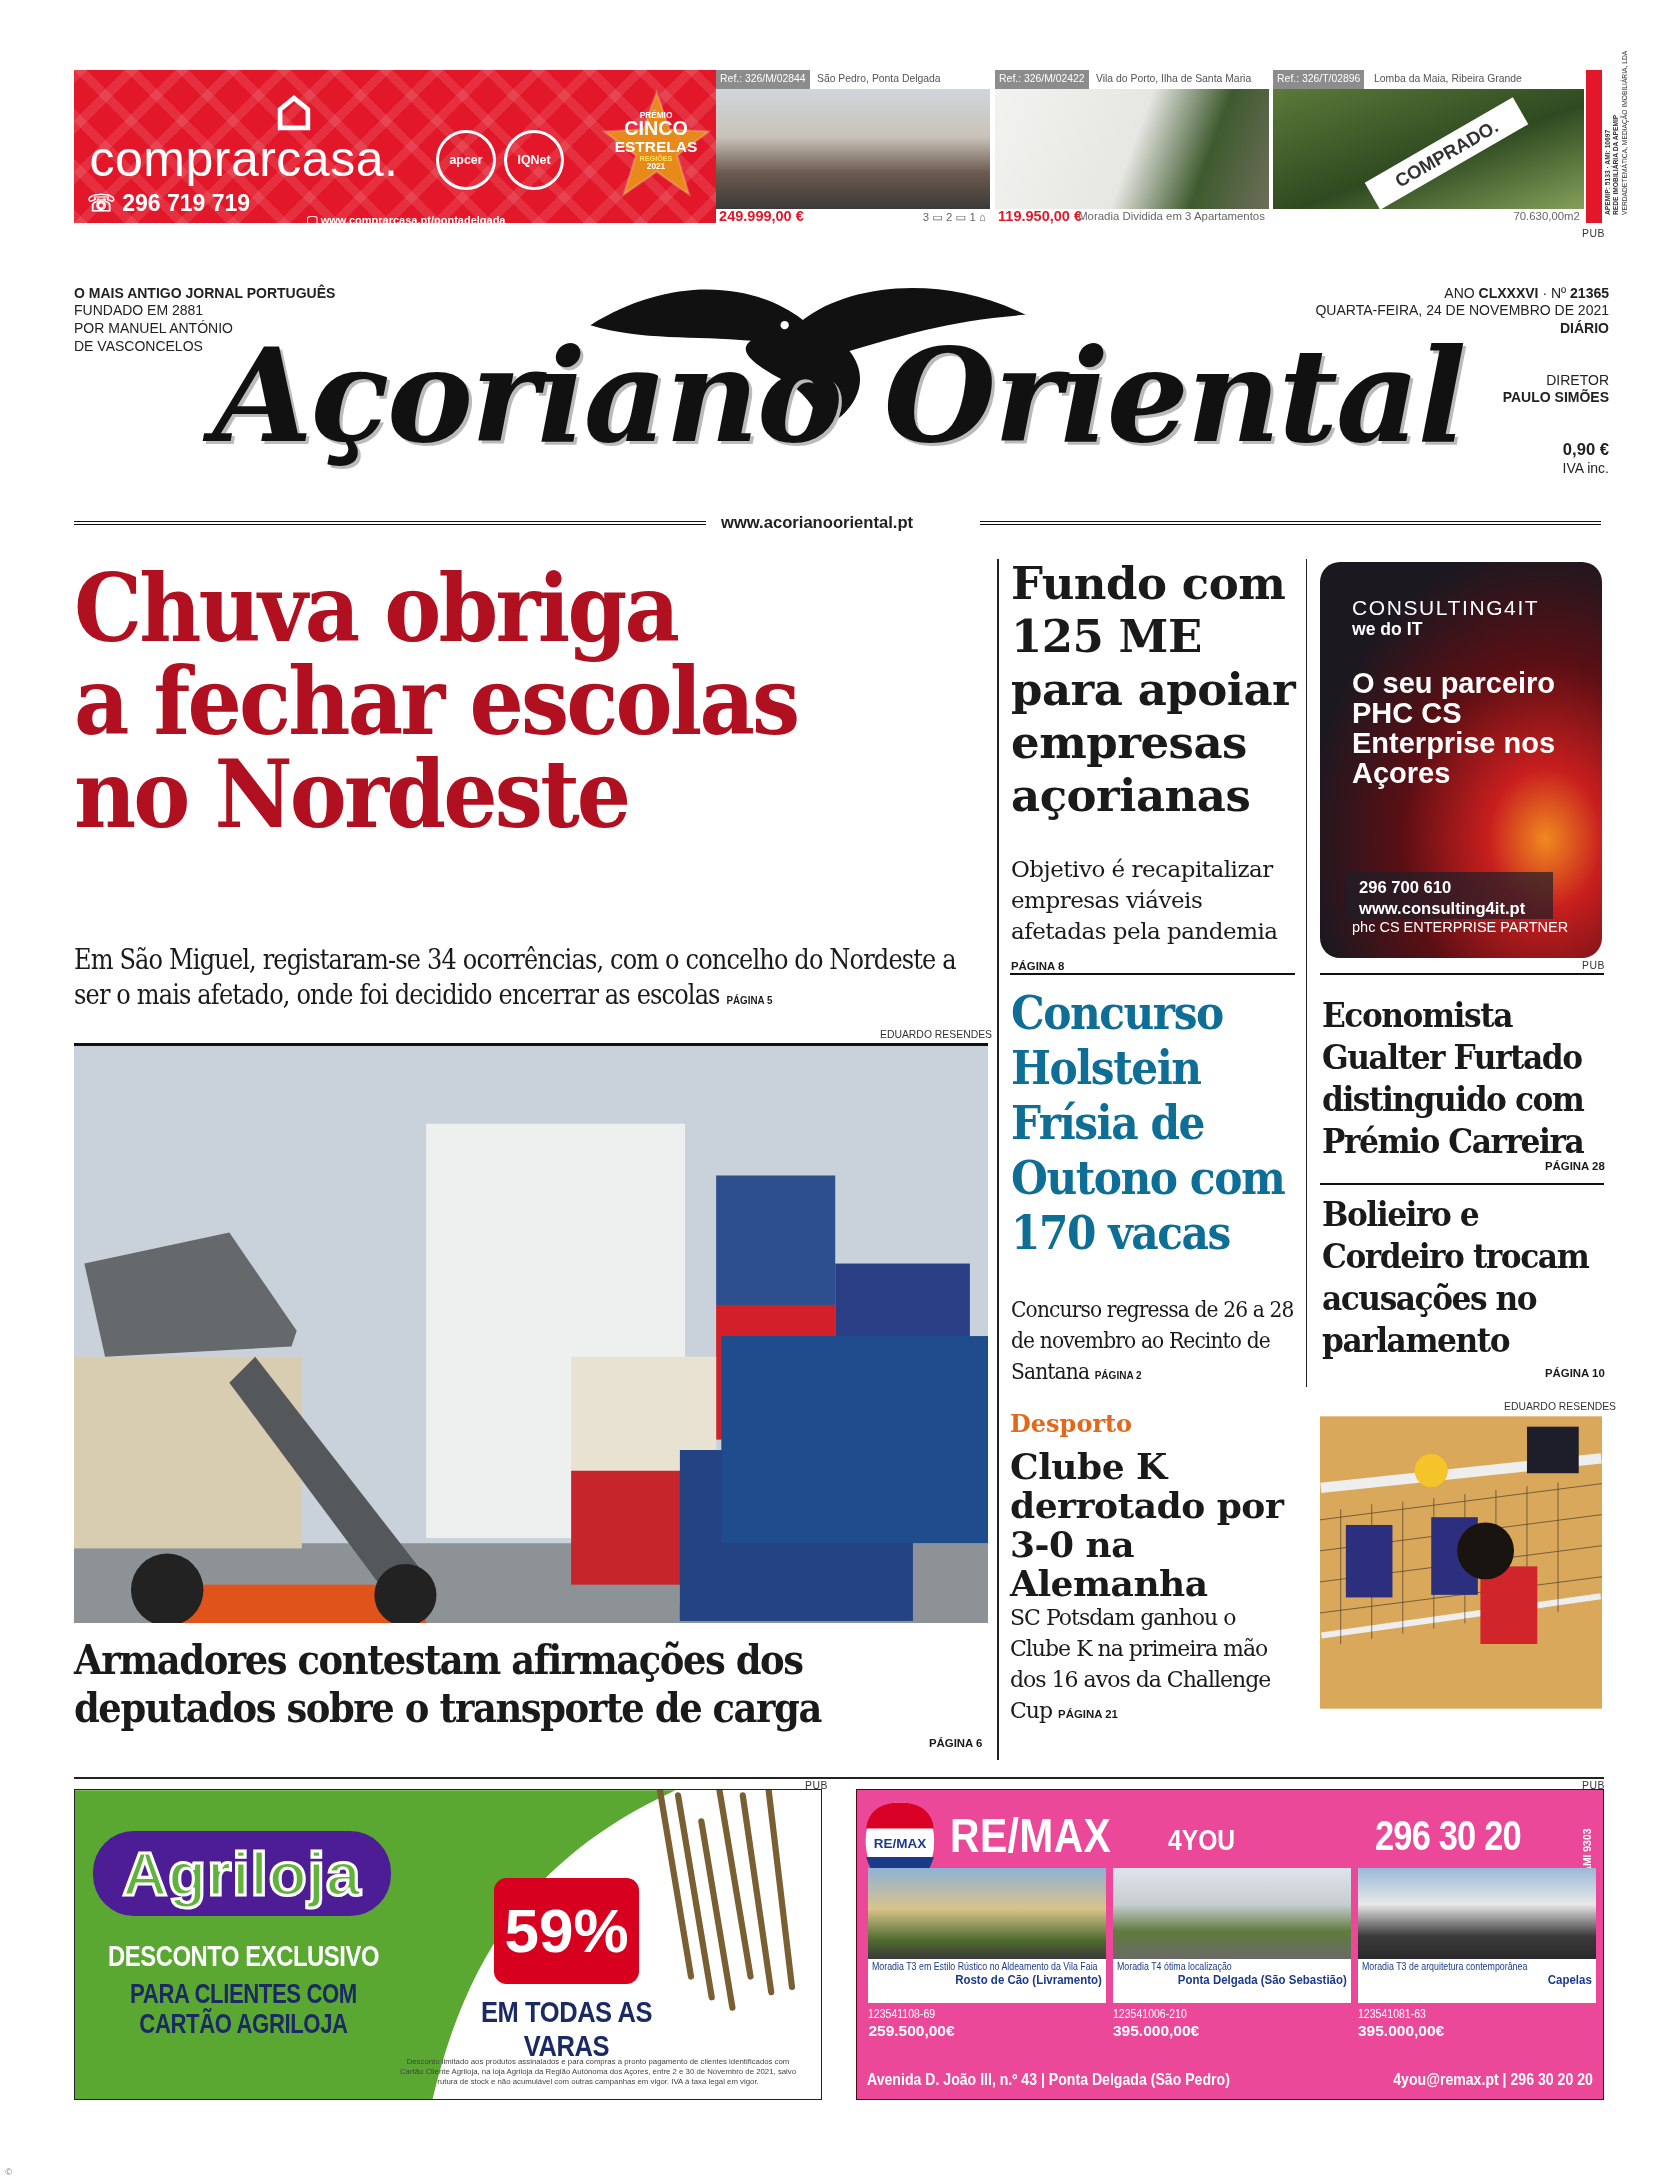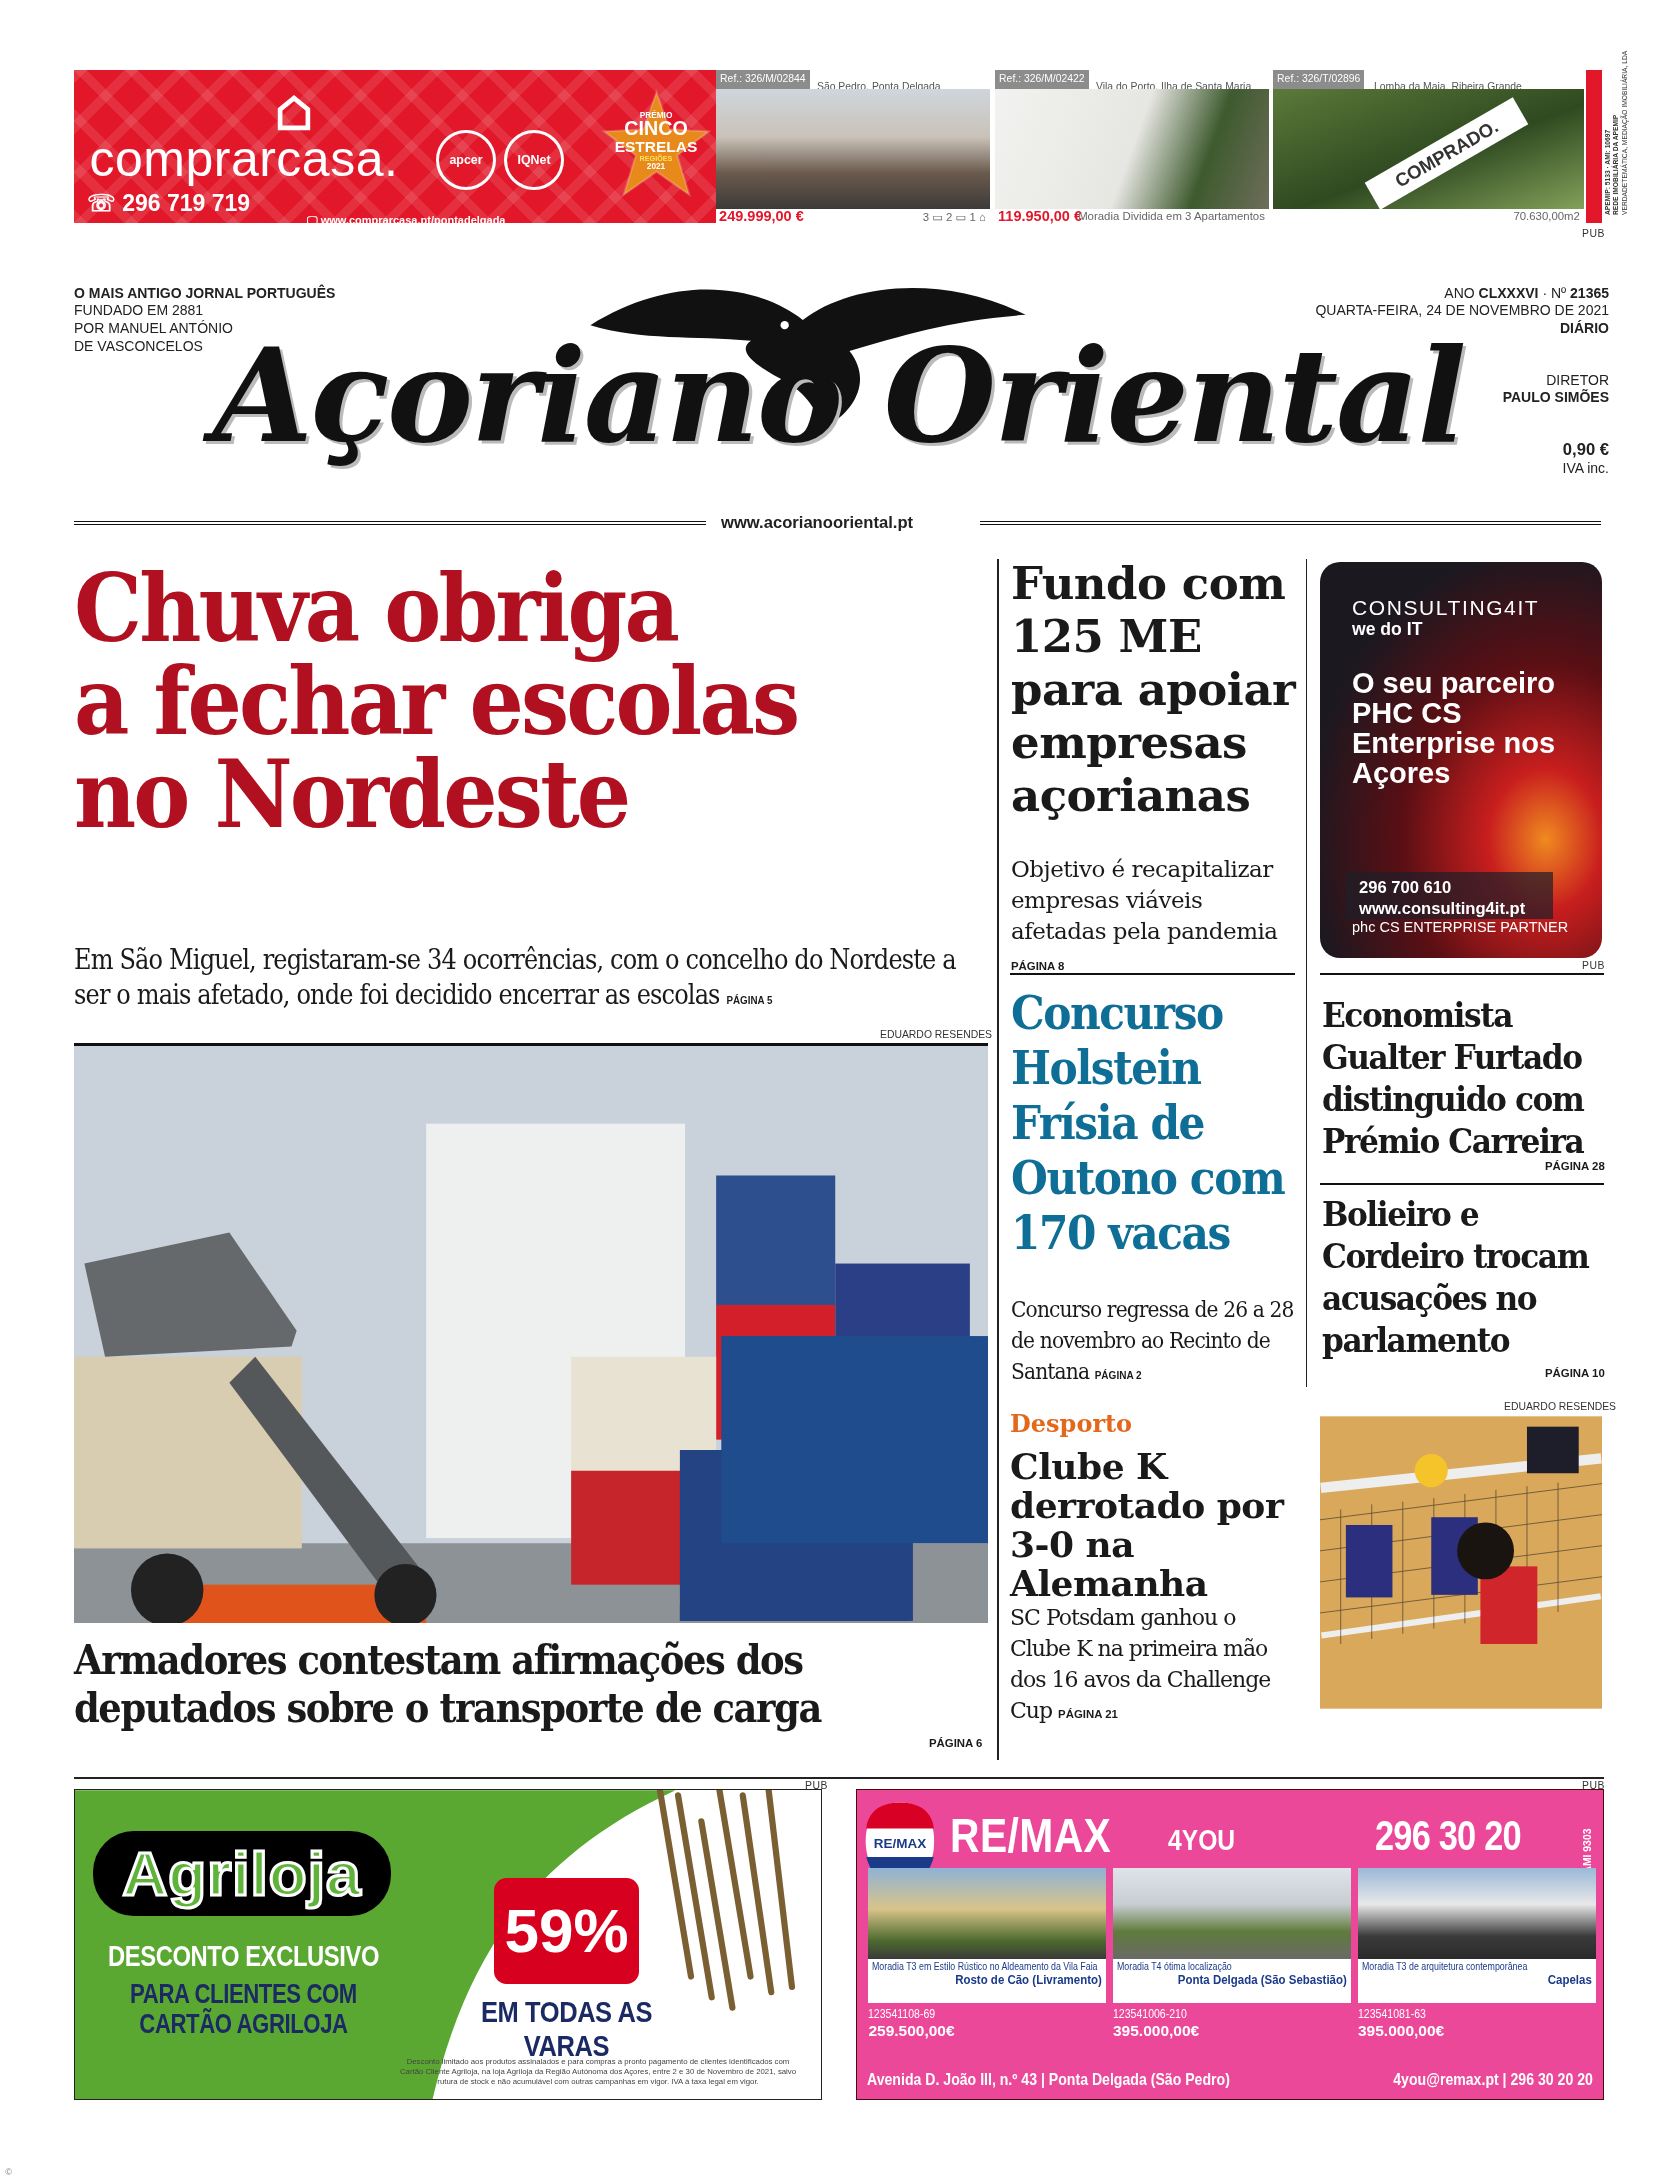--- a/index.html
+++ b/index.html
@@ -17,21 +17,21 @@
   #cc-house { left: 202px; top: 25px; width: 36px; height: 36px; }
   #cc-logo { left: 15.5px; top: 60px; font-size: 50px; color: #fff; font-weight: normal; letter-spacing: 0.5px; }
   .cert-badge { top: 60px; width: 60px; height: 60px; border: 3.6px solid #fff; border-radius: 50%; color: #fff;
     display: flex; align-items: center; justify-content: center; font-weight: bold; font-size: 12.4px; }
   #cc-phone { left: 13px; top: 120px; color: #fff; font-weight: bold; font-size: 23px; }
   #cc-url { left: 233px; top: 124px; color: #fff; font-weight: bold; font-size: 11px; margin-top: 20px; }
   #cc-star { left: 528px; top: 14.5px; width: 109px; height: 119px; }
   #cc-star-text { left: 538px; top: 41px; width: 88px; text-align: center; color: #fff; font-weight: bold; line-height: 1; }
   .prop { top: 0; width: 274px; height: 153px; background: #fff; }
   .prop .ref { position: absolute; left: 0; top: 0; background: #8c8c8c; color: #fff; font-size: 10.4px; padding: 3.1px 4.1px; height: 18.6px; }
-  .prop .loc { position: absolute; top: 3.1px; font-size: 10.4px; color: #555; margin-top: 8px; }
+  .prop .loc { position: absolute; top: 3.1px; font-size: 10.4px; color: #555; }
   .prop .photo { position: absolute; left: 0; top: 18.6px; width: 274px; height: 120px; }
   .prop .price { position: absolute; left: 3.1px; top: 138px; font-weight: bold; color: #e2182a; font-size: 14.5px; }
   .prop .info { position: absolute; right: 4.1px; top: 140px; color: #666; font-size: 11.4px; }
   #cc-side { left: 1512px; top: 0; width: 15.5px; height: 153px; background: #e2182a; }
   #cc-legal { left: 1530px; top: 0; width: 41px; height: 150px; }
   #cc-legal span { position: absolute; left: 0; top: 145px; transform: rotate(-90deg); transform-origin: 0 0; font-size: 6.7px; color: #333; white-space: nowrap; line-height: 8.3px; }
 
   
   .mh-l { left: 74px; font-size: 14px; color: #222; line-height: 17.6px; }
   .mh-r { right: 66px; text-align: right; font-size: 14px; color: #222; line-height: 17.6px; }
@@ -66,21 +66,21 @@
   #c4it-tag { left: 32px; top: 57px; color: #fff; font-size: 17.6px; font-weight: bold; }
   #c4it-head { left: 32px; top: 106px; width: 238px; color: #fff; font-size: 29px; font-weight: bold; line-height: 30px; }
   #c4it-contact { left: 26px; top: 290px; width: 207px; height: 47px; background: rgba(30,30,40,0.7); padding: 5.2px 13px; color: #fff; font-weight: bold; font-size: 16.6px; line-height: 21px; margin-top: 20px; }
   #c4it-partner { left: 32px; top: 357px; color: #fff; font-size: 14.5px; }
   #economista-title { left: 1322px; top: 994px; width: 290px; font-family: "DejaVu Serif", serif; font-weight: bold; font-size: 34px; line-height: 42px; letter-spacing: -1.6px; transform: scaleX(0.92); transform-origin: left top; width: 316px; }
   #bolieiro-title { left: 1322px; top: 1193px; width: 290px; font-family: "DejaVu Serif", serif; font-weight: bold; font-size: 34px; line-height: 42px; letter-spacing: -1.6px; transform: scaleX(0.92); transform-origin: left top; width: 316px; }
   #volley-photo { left: 1320px; top: 1416px; width: 282px; height: 293px; overflow: hidden; }
 
   
   #agri-ad { left: 74px; top: 1789px; width: 748px; height: 311px; border: 1px solid #222; overflow: hidden; background: #fff; }
-  #agri-logo { left: 18px; top: 41px; width: 298px; height: 85px; border-radius: 41px; background: #000000;
+  #agri-logo { left: 18px; top: 41px; width: 298px; height: 85px; border-radius: 41px; background: #4c1d95;
     color: #5fb23a; font-weight: bold; font-size: 62px; text-align: center; line-height: 85px; -webkit-text-stroke: 3.1px #fff; letter-spacing: 1px; }
   #agri-l1 { left: 0; top: 150px; width: 337px; text-align: center; color: #fff; font-weight: bold; font-size: 29px; transform: scaleX(0.82); transform-origin: center top; letter-spacing: -0.5px; }
   #agri-l2 { left: 0; top: 189px; width: 337px; text-align: center; color: #1b2a63; font-weight: bold; font-size: 27px; line-height: 30px; transform: scaleX(0.82); transform-origin: center top; letter-spacing: -0.5px; }
   #agri-badge { left: 419px; top: 88px; width: 145px; height: 106px; border-radius: 12.4px; background: #d8001f; color: #fff; font-weight: bold; font-size: 62px; text-align: center; line-height: 106px; }
   #agri-varas { left: 362px; top: 205px; width: 259px; text-align: center; color: #1b2a63; font-weight: bold; font-size: 30px; transform: scaleX(0.85); letter-spacing: -0.5px; }
   #agri-legal { left: 321px; top: 267px; width: 404px; text-align: center; font-size: 7.8px; color: #444; line-height: 9.8px; }
 
   #remax-ad { left: 856px; top: 1789px; width: 748px; height: 311px; background: #ec4899; border: 1px solid #4a0a0a; overflow: hidden; }
   #remax-balloon { left: 4.1px; top: 10.4px; width: 78px; height: 109px; }
   #remax-title { left: 93px; top: 18px; color: #fff; font-weight: bold; font-size: 48px; letter-spacing: 0.5px; transform: scaleX(0.85); transform-origin: left top; }

